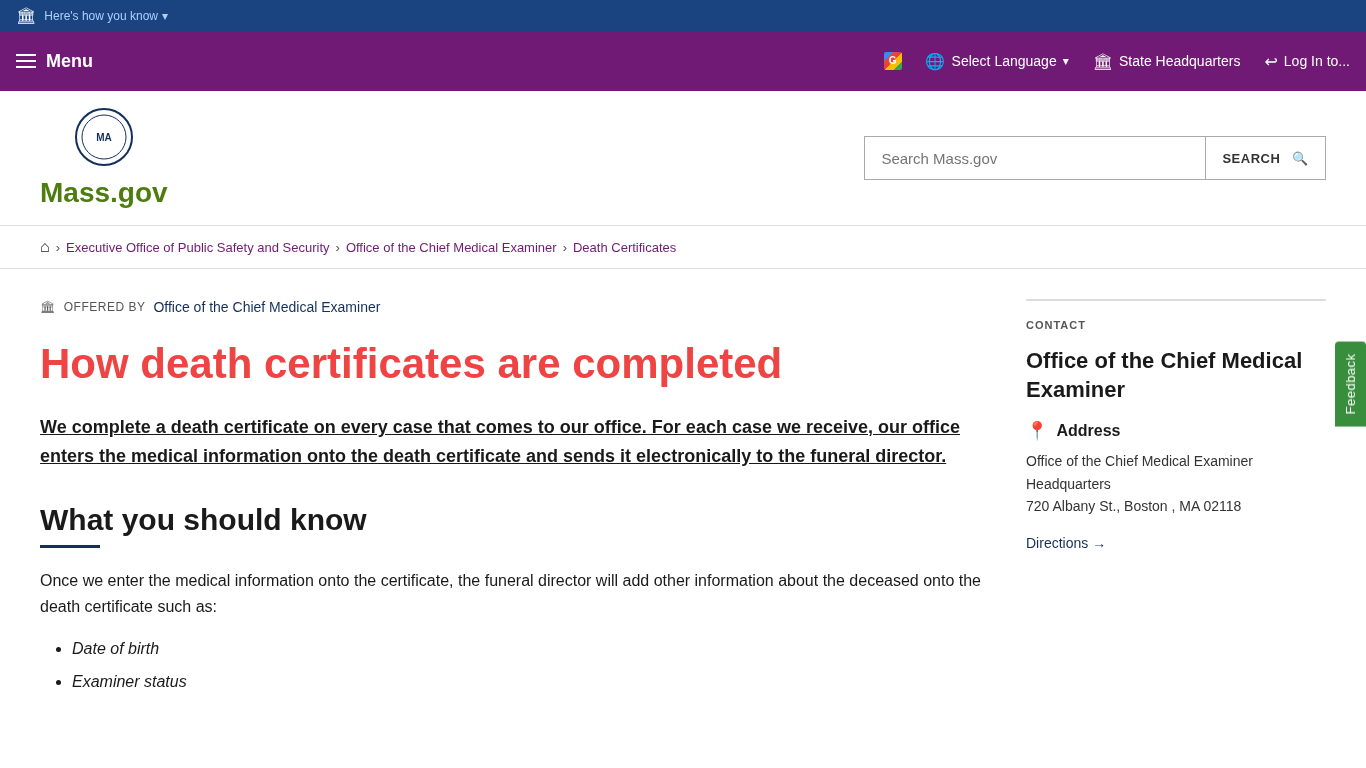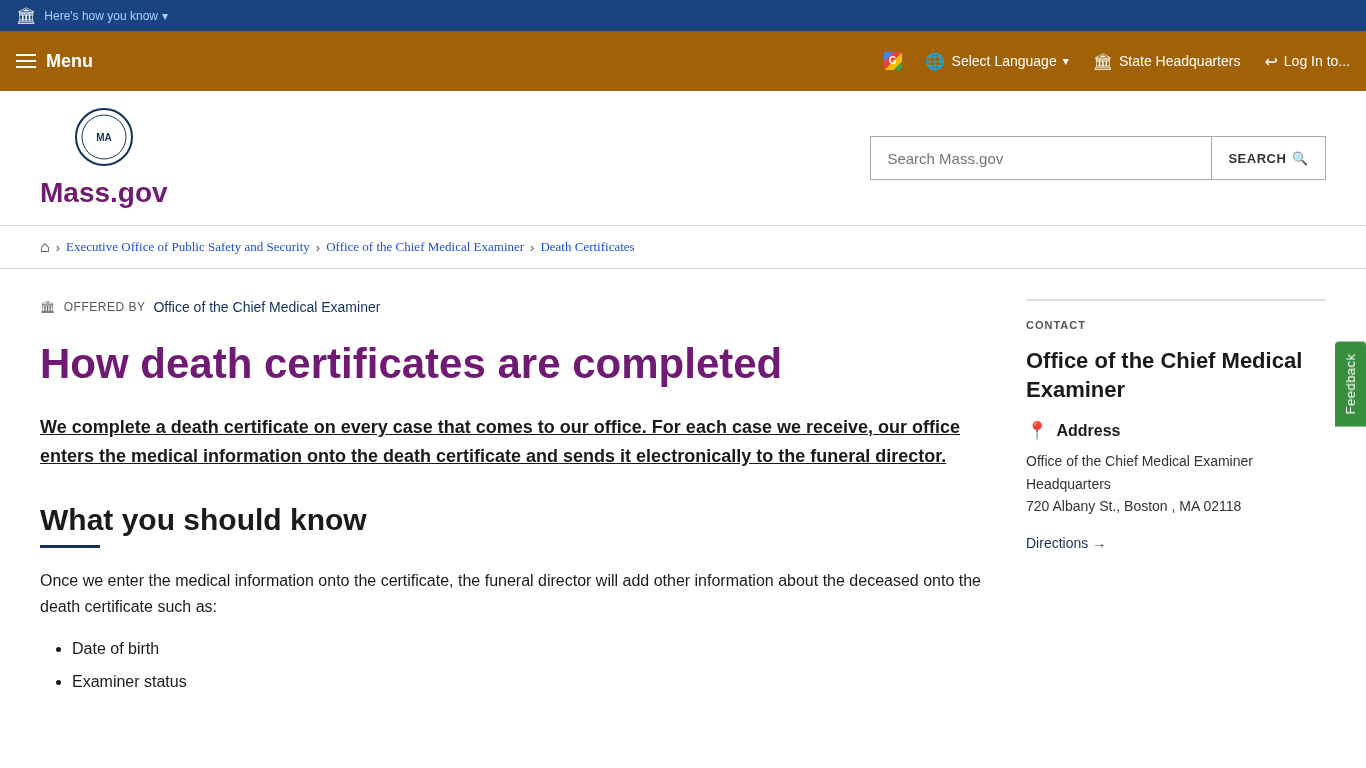--- a/index.html
+++ b/index.html
@@ -19,21 +19,21 @@
       color: #a8d1ff;
       text-decoration: none;
       cursor: pointer;
       display: flex;
       align-items: center;
       gap: 4px;
     }
 
     
     .nav-bar {
-      background-color: #a16207;
+      background-color: #701a75;
       display: flex;
       align-items: center;
       justify-content: space-between;
       padding: 0 16px;
       height: 60px;
     }
     .nav-left {
       display: flex;
       align-items: center;
       gap: 10px;
@@ -74,21 +74,21 @@
       color: #14305a;
       flex-direction: column;
     }
     .logo-seal {
       width: 60px;
       height: 60px;
     }
     .logo-text {
       font-size: 28px;
       font-weight: bold;
-      color: #701a75;
+      color: #4d7c0f;
     }
     .search-area {
       display: flex;
       align-items: center;
       border: 1px solid #aaa;
       height: 44px;
     }
     .search-input {
       border: none;
       outline: none;
@@ -100,42 +100,41 @@
     }
     .search-button {
       background: #fff;
       border: none;
       border-left: 1px solid #aaa;
       height: 100%;
       padding: 0 16px;
       cursor: pointer;
       display: flex;
       align-items: center;
-      gap: 6px;
+      gap: 12px;
       font-size: 13px;
       font-weight: bold;
       text-transform: uppercase;
       letter-spacing: 0.5px;
       color: #333;
     }
 
     
     .breadcrumb-bar {
       border-bottom: 1px solid #ddd;
       padding: 12px 40px;
       display: flex;
       align-items: center;
       gap: 6px;
       font-size: 13px;
       flex-wrap: wrap;
     }
     .breadcrumb-bar a {
-      color: #1d4ed8;
-      text-decoration: none;
-      font-family: Liberation Serif, serif;
+      color: #701a75;
+      text-decoration: none;
     }
     .breadcrumb-sep { color: #555; }
 
     
     .main-container {
       display: flex;
       padding: 0 40px;
       gap: 40px;
       max-width: 1366px;
     }
@@ -163,21 +162,21 @@
       font-weight: normal;
       text-transform: none;
       letter-spacing: 0;
       font-size: 14px;
     }
 
     
     .page-title {
       font-size: 42px;
       font-weight: bold;
-      color: #701a75;
+      color: #ef4444;
       line-height: 1.2;
       margin-bottom: 24px;
     }
 
     
     .intro-text {
       font-size: 18px;
       font-weight: bold;
       line-height: 1.6;
       color: #1a1a1a;
@@ -208,20 +207,21 @@
 
     
     .bullet-list {
       list-style: disc;
       padding-left: 32px;
       font-size: 16px;
       line-height: 1.8;
     }
     .bullet-list li {
       margin-bottom: 4px;
+      font-style: italic;
     }
 
     
     .sidebar {
       width: 300px;
       flex-shrink: 0;
       padding: 30px 0;
     }
     .sidebar-contact-header {
       font-size: 11px;

